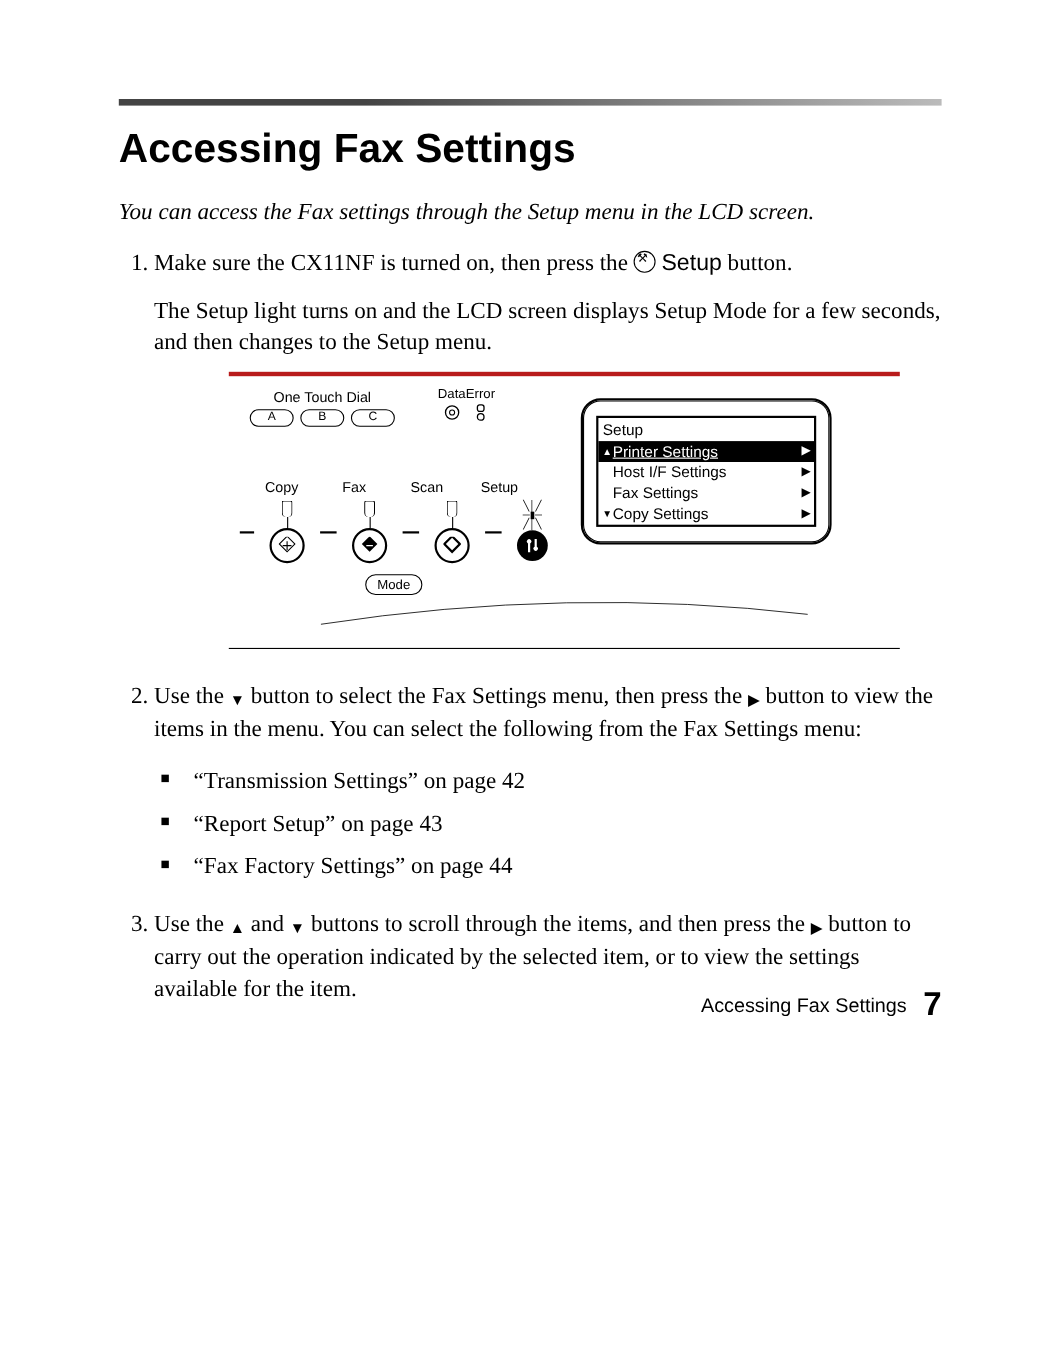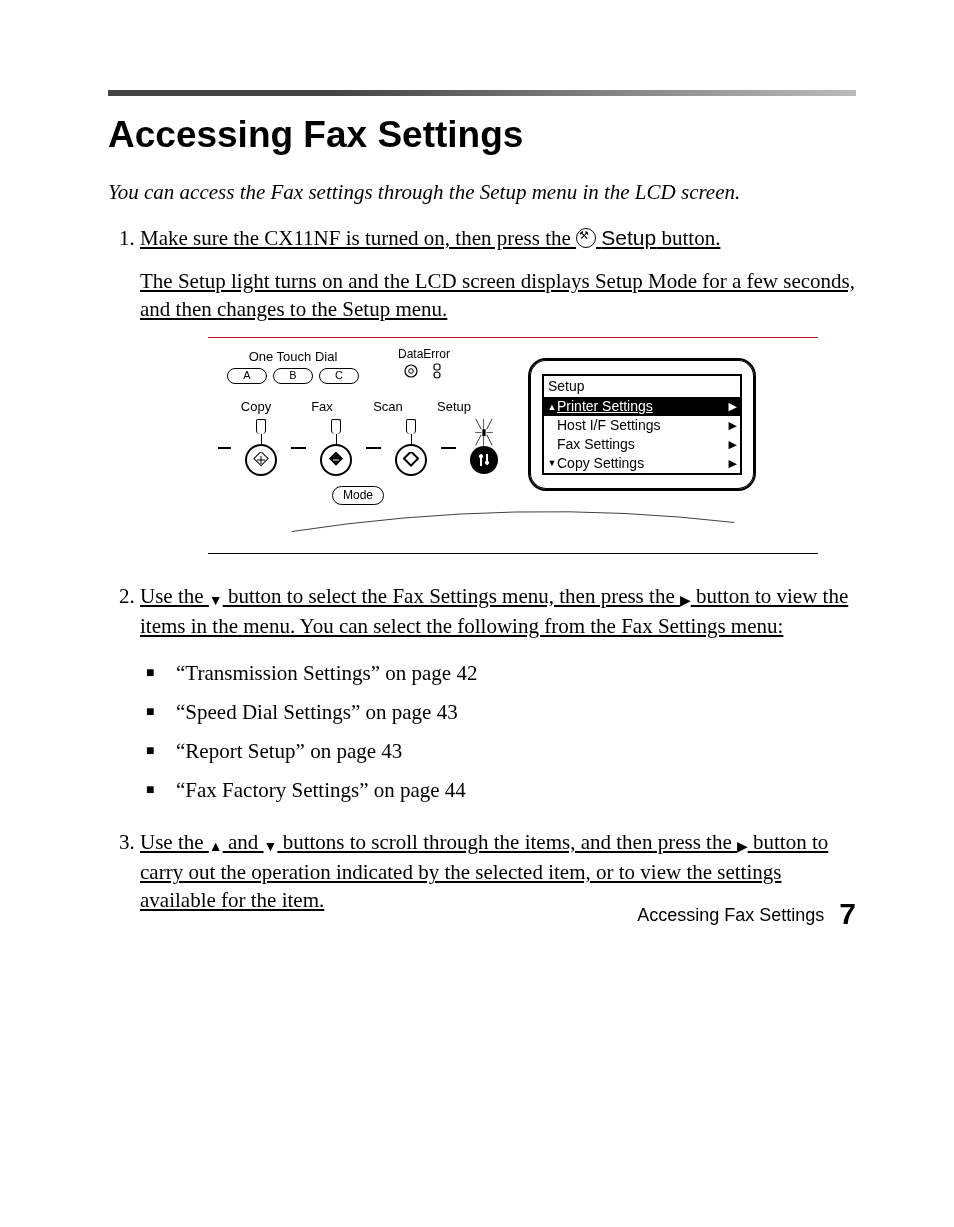--- a/index.html
+++ b/index.html
@@ -36,25 +36,25 @@
   ol.steps {
     list-style: decimal;
     margin: 0;
     padding-left: 32px;
   }
   ol.steps > li {
     font-size: 21px;
     line-height: 1.35;
     margin-bottom: 18px;
   }
-  .step-para { margin: 0 0 14px 0; text-decoration: underline; }
+  .step-para { margin: 0 0 14px 0; }
   .sans-bold { font-family: Arial, Helvetica, sans-serif; font-weight: 400; }
   
   .figure {
-    border-top: 1px solid #b91c1c;
+    border-top: 4px solid #b91c1c;
     border-bottom: 1px solid #000;
     margin: 10px 0 28px 68px;
     width: 590px;
     padding: 10px 10px 14px 10px;
     position: relative;
     font-family: Arial, Helvetica, sans-serif;
     color: #000;
   }
   .fig-inner {
     display: flex;
@@ -81,21 +81,21 @@
     margin-top: -2px;
     padding-right: 0px;
   }
   .status-col { text-align: center; font-size: 12px; }
   .status-led {
     width: 16px; height: 16px; margin: 0 auto;
   }
   .mode-row-labels {
     display: flex; gap: 26px; font-size: 13px; margin-left: 18px; margin-top: 4px;
   }
-  .mode-row-labels span { width: 40px; text-align: center; }
+  .mode-row-labels span { width: 40px; text-align: center; margin-top: 32px; }
   .mode-row {
     display: flex; align-items: center; gap: 14px; margin-top: 4px;
   }
   .tab { width: 8px; height: 14px; border: 1.5px solid #000; border-radius: 2px 2px 4px 4px; border-bottom: none; margin: 0 auto; }
   .neck { width: 1px; height: 10px; background: #000; margin: 0 auto; }
   .circle-btn {
     width: 28px; height: 28px; border: 2px solid #000; border-radius: 50%;
     display: flex; align-items: center; justify-content: center;
     font-size: 15px;
   }
@@ -314,21 +314,20 @@
         </svg>
       </div>
     </li>
 
     <li>
       <p class="step-para">
         <span>Use the </span><span class="inline-icon tri-down"></span><span> button to select the Fax Settings menu, then press the </span><span class="inline-icon tri-right"></span><span> button to view the items in the menu. You can select the following from the Fax Settings menu:</span>
       </p>
       <ul class="sq">
         <li>“Transmission Settings” on page 42</li>
-        <li>“Speed Dial Settings” on page 43</li>
         <li>“Report Setup” on page 43</li>
         <li>“Fax Factory Settings” on page 44</li>
       </ul>
     </li>
 
     <li>
       <p class="step-para">
         <span>Use the </span><span class="inline-icon tri-up"></span><span> and </span><span class="inline-icon tri-down"></span><span> buttons to scroll through the items, and then press the </span><span class="inline-icon tri-right"></span><span> button to carry out the operation indicated by the selected item, or to view the settings available for the item.</span>
       </p>
     </li>

